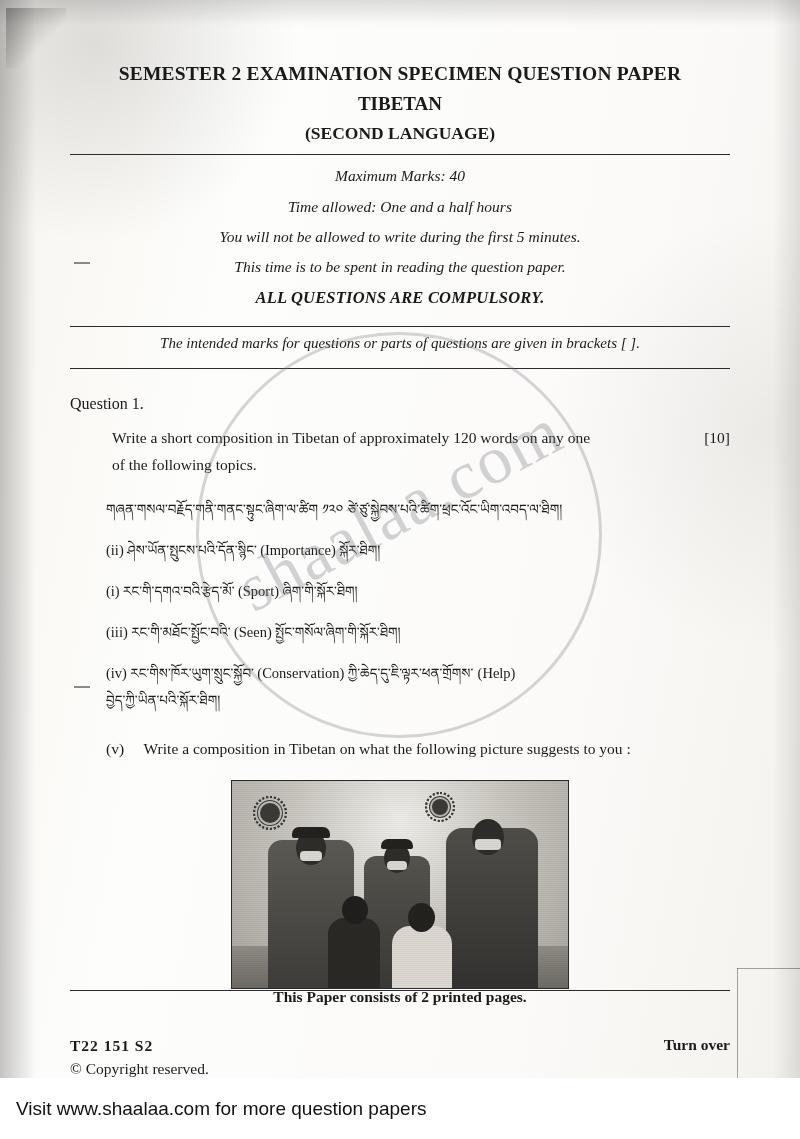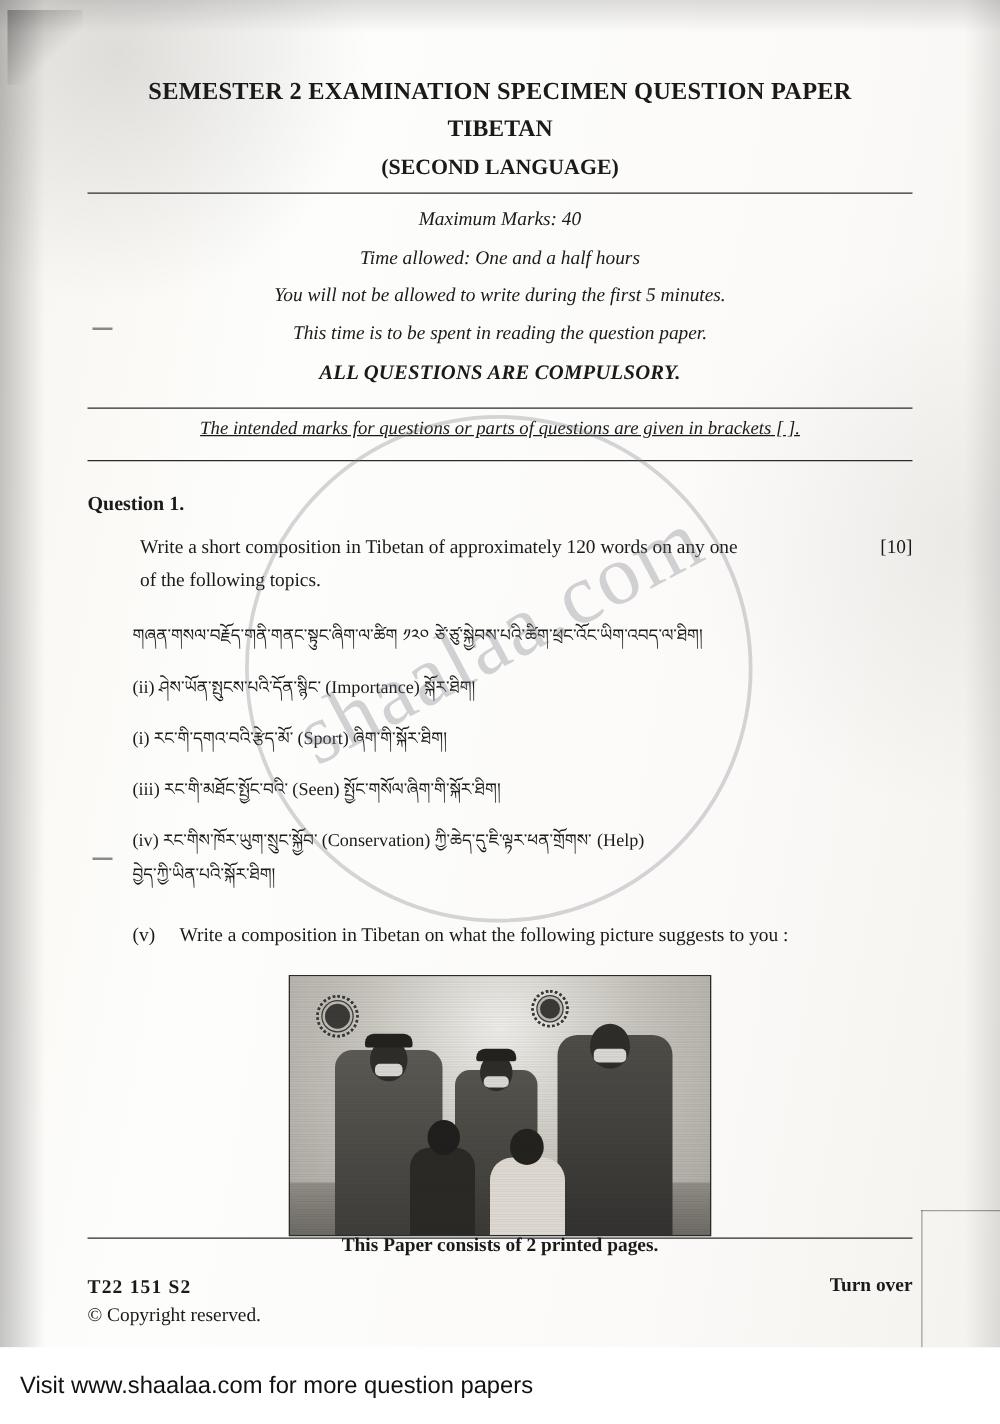--- a/index.html
+++ b/index.html
@@ -135,25 +135,24 @@
     font-weight: bold;
     font-style: italic;
     font-size: 16.5px;
     letter-spacing: 0.2px;
   }
   .instr-last {
     text-align: center;
     font-style: italic;
     font-size: 15px;
     padding: 8px 0 6px 0;
-    text-decoration: underline;
   }
 
   .question-label {
-    font-weight: bold;
+    font-weight: normal;
     font-size: 16px;
     margin-top: 26px;
   }
   .q-body {
     margin-top: 12px;
     padding-left: 42px;
     font-size: 15.5px;
     line-height: 1.7;
     position: relative;
   }
@@ -321,21 +320,21 @@
   }
   .footer-center {
     text-align: center;
     font-weight: bold;
     font-size: 15.5px;
   }
   .footer-row {
     display: flex;
     justify-content: space-between;
     align-items: flex-start;
-    margin-top: 12px;
+    margin-top: 28px;
   }
   .footer-left {
     font-size: 15.5px;
     line-height: 1.5;
   }
   .footer-code { font-weight: bold; letter-spacing: 1px; }
   .footer-copy { }
   .footer-right {
     font-weight: bold;
     font-size: 15.5px;

